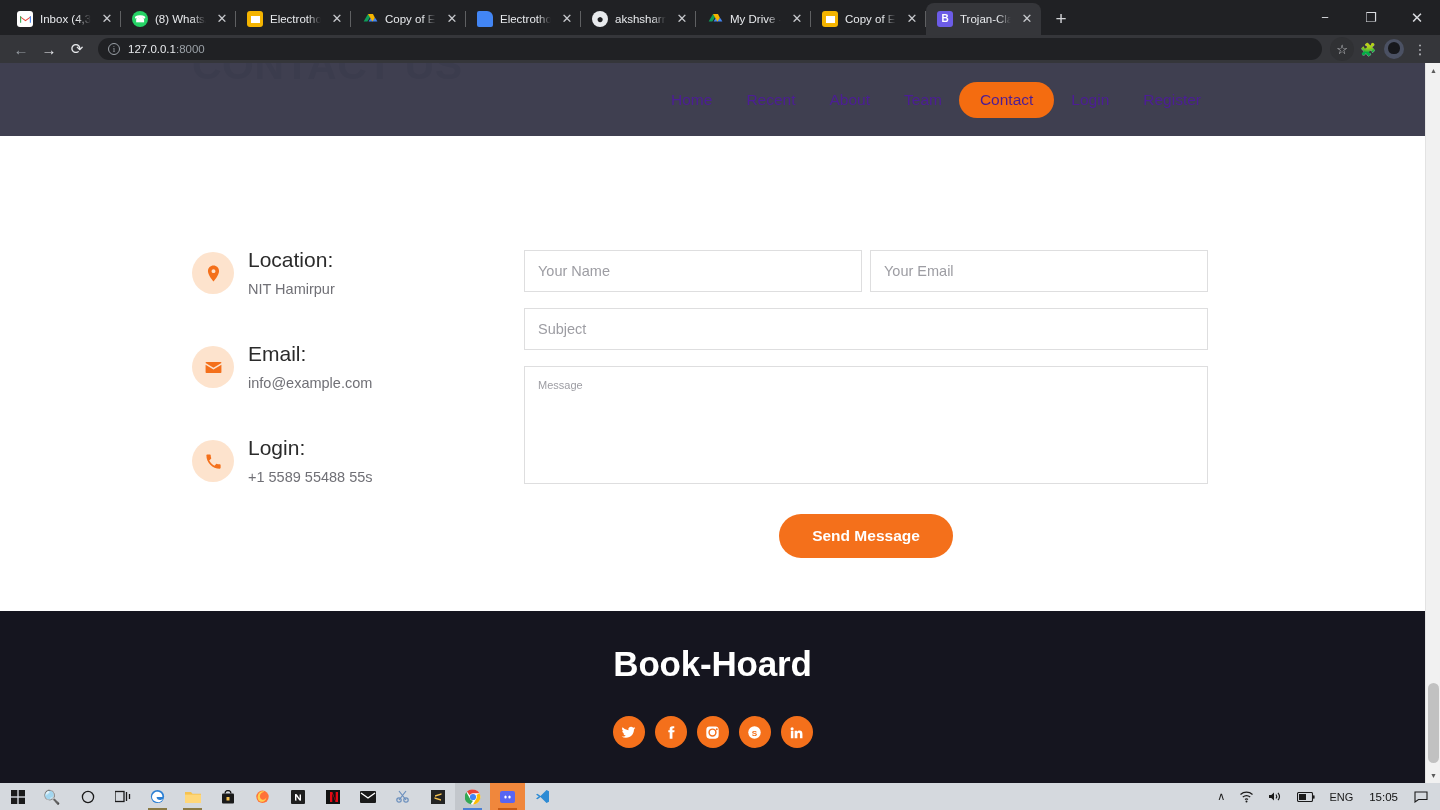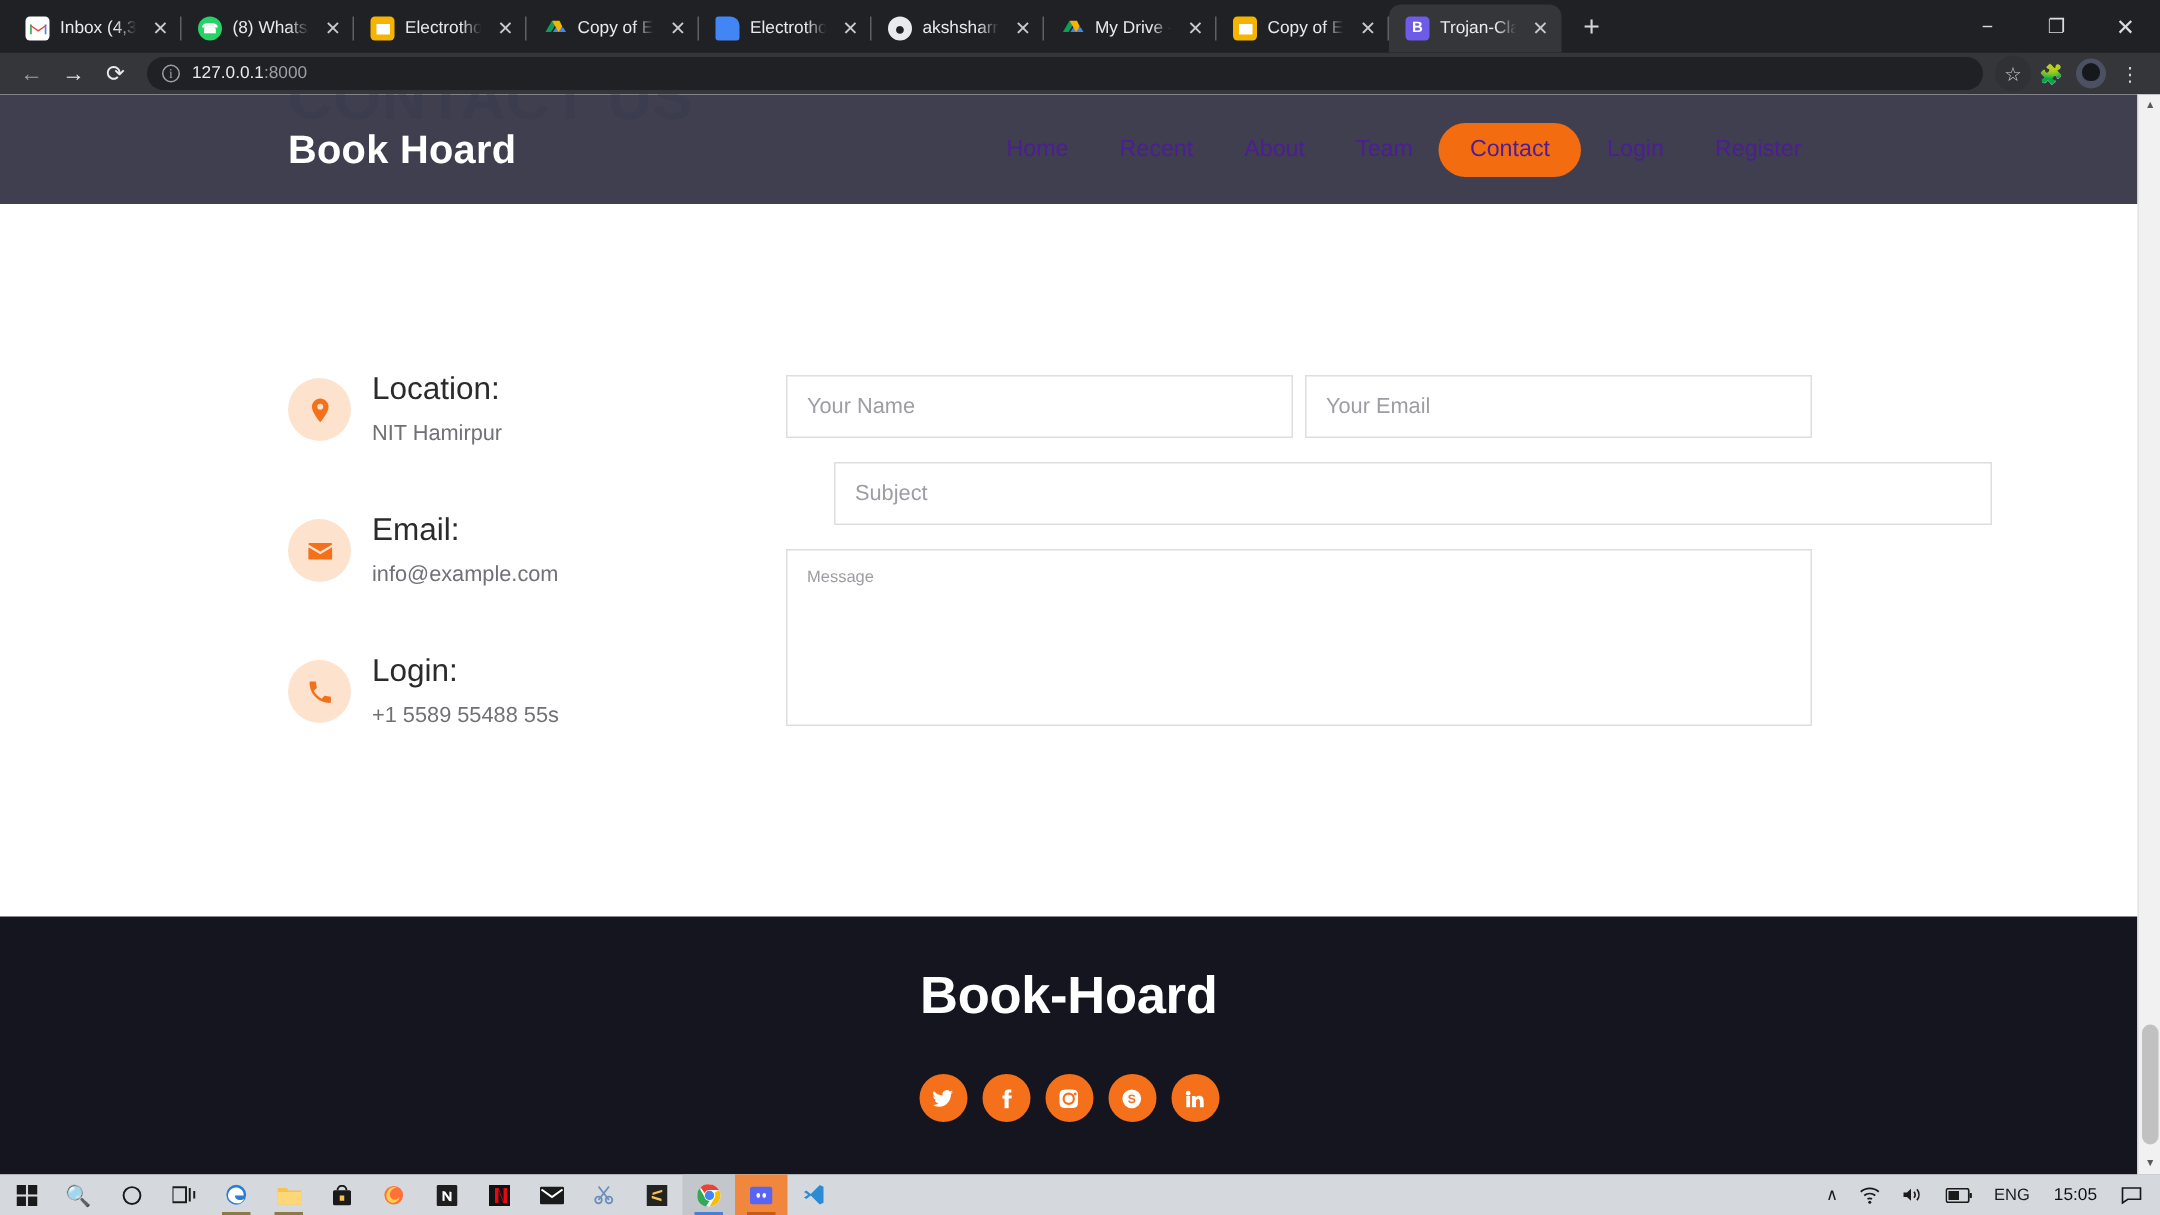--- a/index.html
+++ b/index.html
@@ -160,21 +160,21 @@
 
   .form-area { position: absolute; left: 524px; top: 114px; width: 684px; }
   .row2 { display: flex; gap: 8px; margin-bottom: 16px; }
   .fld {
     height: 42px; border: 1px solid #dededf; background: #fff;
     font-size: 14.5px; color: #3b3b3b; padding: 0 13px;
     font-family: "Liberation Sans", sans-serif; outline: none; border-radius: 0;
   }
   .fld::placeholder { color: #9d9da3; }
   .fld.half { width: 338px; }
-  .fld.full { width: 772px; display: block; margin-bottom: 16px; margin-left: 32px; }
+  .fld.full { width: 684px; display: block; margin-bottom: 16px; }
   .msg {
     width: 684px; height: 118px; border: 1px solid #dededf;
     font-size: 11px; color: #3b3b3b; padding: 12px 13px;
     font-family: "Liberation Sans", sans-serif; outline: none;
     resize: none; display: block;
   }
   .msg::placeholder { color: #9d9da3; }
   .btn-row { text-align: center; margin-top: 30px; }
   .send-btn {
     background: #f4701b; color: #fff; border: none; border-radius: 50px;
@@ -352,21 +352,20 @@
   </div>
 
   <div class="viewport">
     <div class="page">
 
       <div class="hero-strip">
         <div class="hero-title">CONTACT US</div>
       </div>
 
       <div class="navbar">
-        <div class="brand">Book Hoard</div>
         <div class="navlinks">
           <a class="navlink">Home</a>
           <a class="navlink">Recent</a>
           <a class="navlink">About</a>
           <a class="navlink">Team</a>
           <a class="navlink active">Contact</a>
           <a class="navlink">Login</a>
           <a class="navlink">Register</a>
         </div>
       </div>
@@ -410,20 +409,23 @@
           </div>
         </div>
 
         <div class="form-area">
           <div class="row2">
             <input class="fld half" type="text" placeholder="Your Name" style="">
             <input class="fld half" type="text" placeholder="Your Email" style="">
           </div>
           <input class="fld full" type="text" placeholder="Subject" style="">
           <textarea class="msg" placeholder="Message" style=""></textarea>
+          <div class="btn-row">
+            <button class="send-btn">Send Message</button>
+          </div>
         </div>
       </div>
 
       <div class="footer">
         <div class="f-title">Book-Hoard</div>
         <div class="socials">
           <span class="soc">
             <svg viewBox="0 0 24 24">
                 <path d="M23 4.9c-.8.4-1.7.7-2.6.8a4.5 4.5 0 0 0 2-2.5c-.9.5-1.9.9-2.9 1.1a4.5 4.5 0 0 0-7.7 4.1A12.8 12.8 0 0 1 2.5 3.6a4.5 4.5 0 0 0 1.4 6 4.4 4.4 0 0 1-2-.6 4.5 4.5 0 0 0 3.6 4.4 4.5 4.5 0 0 1-2 .1 4.5 4.5 0 0 0 4.2 3.1A9 9 0 0 1 1 18.5a12.7 12.7 0 0 0 6.9 2c8.3 0 12.8-6.9 12.8-12.8v-.6c.9-.6 1.7-1.4 2.3-2.2z"></path>
               </svg>

